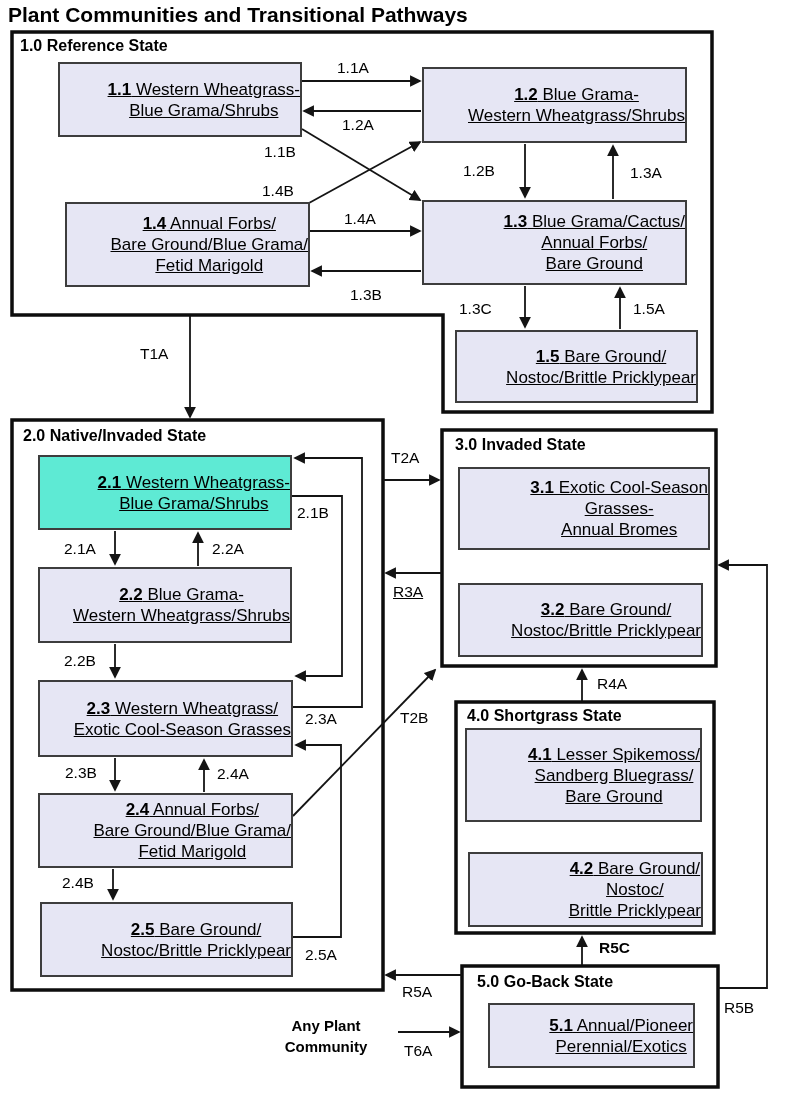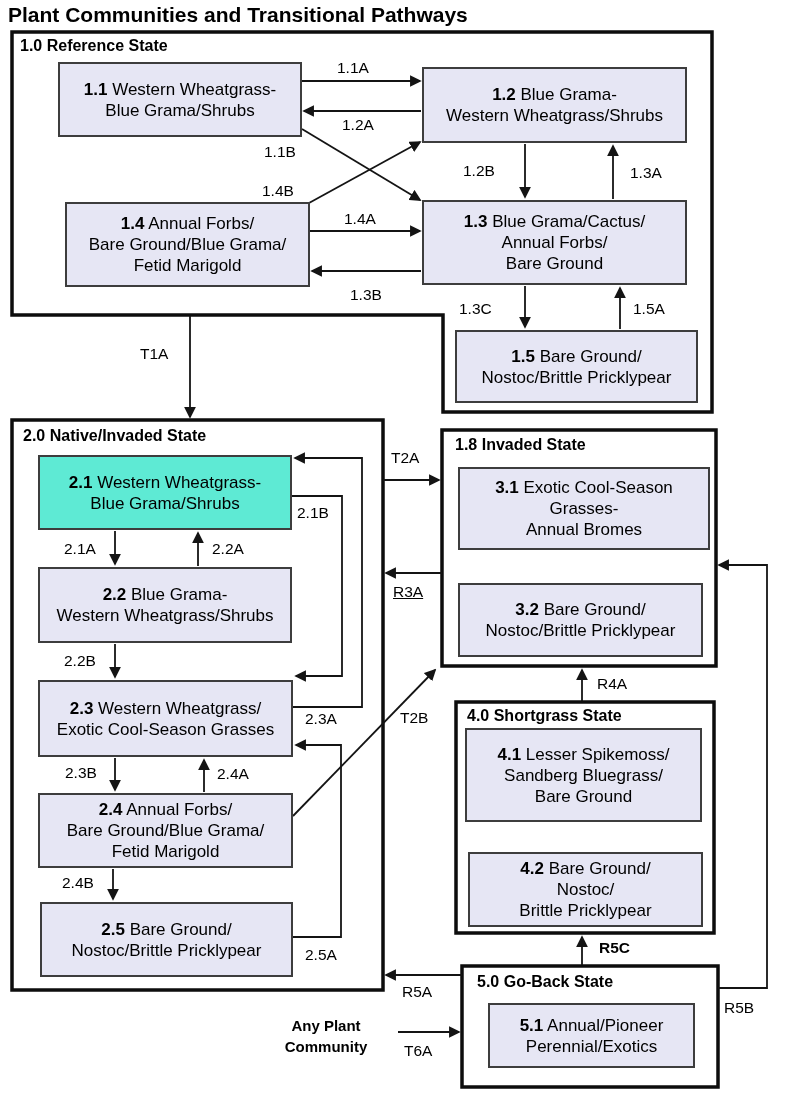--- a/index.html
+++ b/index.html
@@ -1,21 +1,21 @@
 <!DOCTYPE html>
 <html><head>
 <meta charset="utf-8">
 <style>
   html,body{margin:0;padding:0;background:#ffffff;}
   .canvas{position:relative;width:800px;height:1113px;background:#ffffff;
           font-family:"Liberation Sans",sans-serif;color:#000;overflow:hidden;}
   .page-title{position:absolute;left:8px;top:3px;margin:0;font-size:21px;font-weight:bold;white-space:nowrap;}
   #diagram-svg{position:absolute;left:0;top:0;z-index:1;}
   .state-title{position:absolute;font-size:16px;font-weight:bold;white-space:nowrap;z-index:3;}
-  .pc{position:absolute;box-sizing:border-box;display:flex;align-items:center;justify-content:center;z-index:2;}
+  .pc{position:absolute;box-sizing:border-box;display:flex;align-items:center;justify-content:flex-end;z-index:2;text-decoration:underline;}
   .pc-text{text-align:center;font-size:17px;line-height:21px;}
   .num{font-weight:bold;}
   .lbl{position:absolute;font-size:15.5px;white-space:nowrap;z-index:3;}
   .lbl.bold{font-weight:bold;}
   .any{position:absolute;font-weight:bold;font-size:15px;line-height:21px;text-align:center;z-index:3;}
 </style>
 </head>
 <body>
 
 <div class="canvas">
@@ -60,21 +60,21 @@
         <polyline points="582,701 582,670" fill="none" stroke="#141414" stroke-width="1.8" marker-end="url(#arrowhead)"></polyline>
         <polyline points="582,965 582,937" fill="none" stroke="#141414" stroke-width="1.8" marker-end="url(#arrowhead)"></polyline>
         <polyline points="718,988 767,988 767,565 719,565" fill="none" stroke="#141414" stroke-width="1.8" marker-end="url(#arrowhead)"></polyline>
         <polyline points="462,975 386,975" fill="none" stroke="#141414" stroke-width="1.8" marker-end="url(#arrowhead)"></polyline>
         <polyline points="398,1032 459,1032" fill="none" stroke="#141414" stroke-width="1.8" marker-end="url(#arrowhead)"></polyline>
       </g>
   </svg>
   <div id="text-layer">
       <div class="state-title" style="left: 20px; top: 37px;">1.0 Reference State</div>
       <div class="state-title" style="left: 23px; top: 427px;">2.0 Native/Invaded State</div>
-      <div class="state-title" style="left: 455px; top: 436px;">1.8 Invaded State</div>
+      <div class="state-title" style="left: 455px; top: 436px;">3.0 Invaded State</div>
       <div class="state-title" style="left: 467px; top: 707px;">4.0 Shortgrass State</div>
       <div class="state-title" style="left: 477px; top: 973px;">5.0 Go-Back State</div>
       <div class="pc" style="left: 58px; top: 62px; width: 244px; height: 75px; background: rgb(230, 230, 244); border: 2px solid rgb(61, 61, 61);">
         <div class="pc-text"><span class="num">1.1</span> Western Wheatgrass-<br>Blue Grama/Shrubs</div>
       </div>
       <div class="pc" style="left: 422px; top: 67px; width: 265px; height: 76px; background: rgb(230, 230, 244); border: 2px solid rgb(61, 61, 61);">
         <div class="pc-text"><span class="num">1.2</span> Blue Grama-<br>Western Wheatgrass/Shrubs</div>
       </div>
       <div class="pc" style="left: 422px; top: 200px; width: 265px; height: 85px; background: rgb(230, 230, 244); border: 2px solid rgb(61, 61, 61);">
         <div class="pc-text"><span class="num">1.3</span> Blue Grama/Cactus/<br>Annual Forbs/<br>Bare Ground</div>

